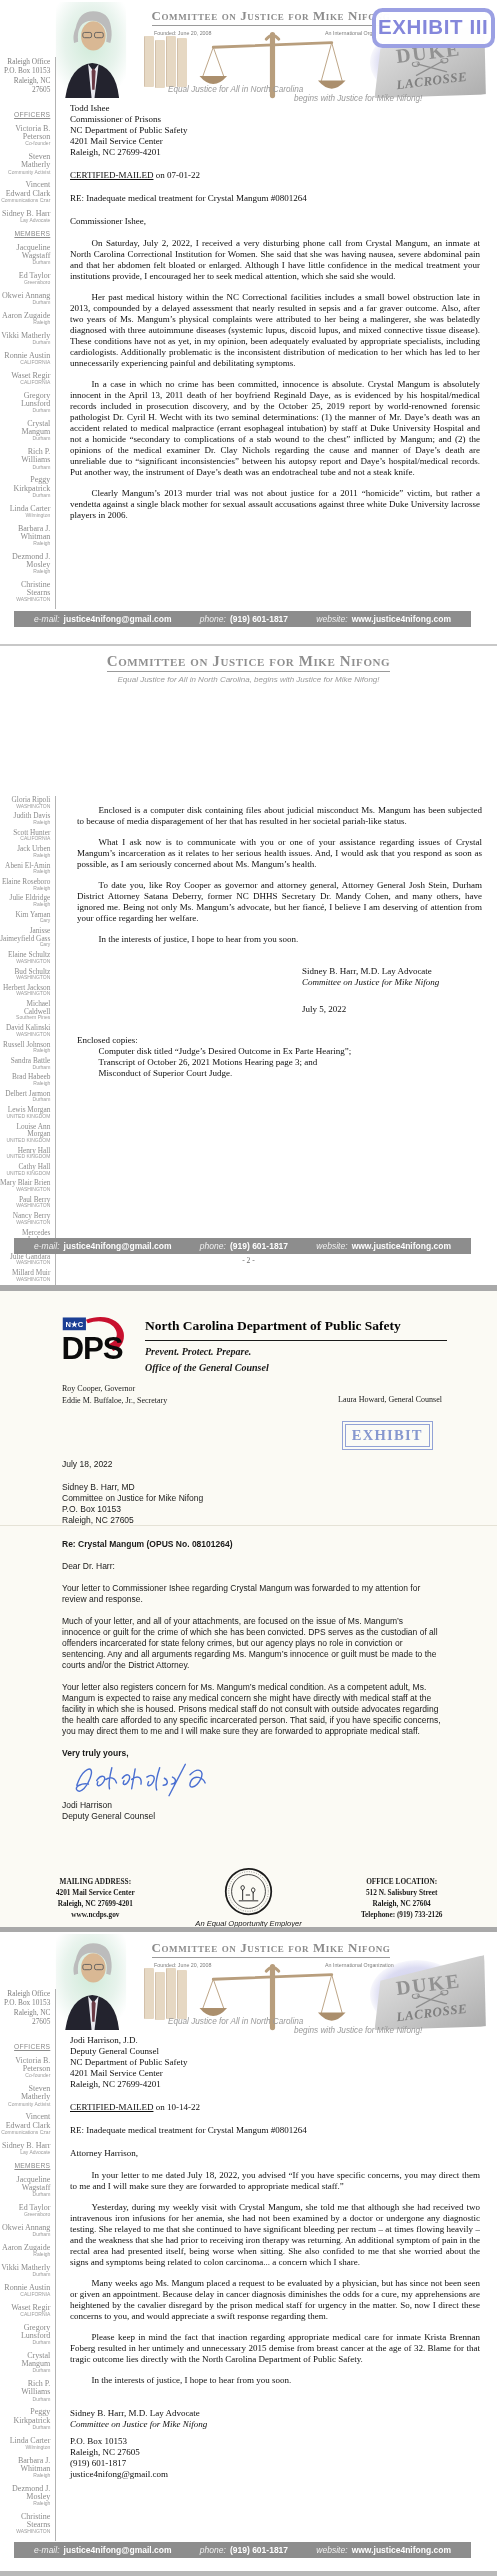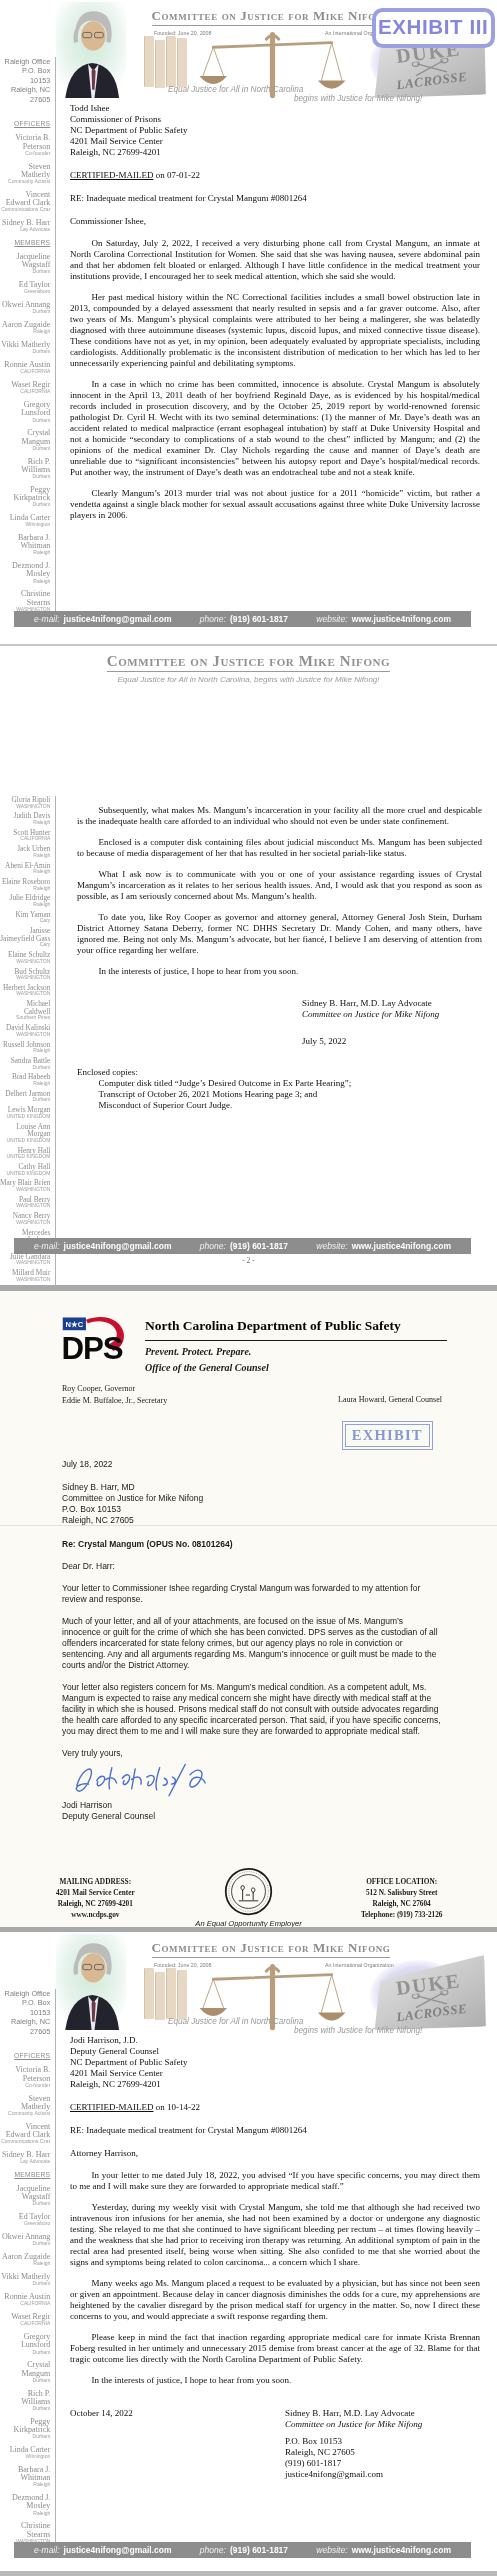--- a/index.html
+++ b/index.html
@@ -50,21 +50,21 @@
 
   
   .stamp-exhibit{position:absolute;top:8px;right:2.3px;width:115px;height:32px;z-index:30;
                  background:rgba(255,255,255,.97);border:4.7px solid #9ba0e3;border-radius:10.5px;
                  color:#8487db;font-family:"Liberation Sans",sans-serif;font-weight:bold;
                  font-size:20.5px;letter-spacing:0.6px;text-align:center;line-height:30px;}
 
   
   .sidebar{position:absolute;left:0;top:57px;width:56px;padding-right:4.7px;box-sizing:border-box;
            text-align:right;border-right:0.6px solid #b3b3b3;min-height:520px;}
-  .sb-office{font-family:Liberation Sans, sans-serif;color:#7e7e7e;font-size:7.3px;line-height:9.4px;margin-bottom:16.4px;text-align:right;}
+  .sb-office{font-family:Liberation Serif, serif;color:#7e7e7e;font-size:7.3px;line-height:9.4px;margin-bottom:16.4px;text-align:right;}
   .sb-label{font-family:"Liberation Sans",sans-serif;color:#8a8a8a;font-size:6.7px;letter-spacing:0.3px;
             text-decoration:underline;margin:0 0 7px 0;}
   .sb-person{margin-bottom:5.9px;}
   .sb-name{color:#8b8b8b;font-size:8px;line-height:8.2px;font-family:"Liberation Serif",serif;}
   .sb-sub{font-family:"Liberation Sans",sans-serif;color:#9c9c9c;font-size:5px;line-height:5.9px;}
   .sidebar.compact{min-height:405px;}
   .sidebar.compact .sb-person{margin-bottom:2.9px;}
   .sidebar.compact .sb-name{font-size:7.3px;line-height:7.6px;}
 
   
@@ -121,21 +121,21 @@
   .stamp-response .inner{border:1.8px solid #8a9bd4;height:100%;box-sizing:border-box;display:flex;
                          align-items:center;justify-content:center;color:#7d90cc;
                          font-family:"Liberation Serif",serif;font-weight:bold;font-size:14.6px;letter-spacing:1.2px;}
   .crease{position:absolute;left:0;right:0;top:234px;height:1.2px;background:#e5e2d6;}
   .p3main{position:absolute;left:62px;top:168px;width:391px;font-size:8.5px;line-height:11px;}
   .p3-date{margin-bottom:12.3px;}
   .p3-addr{margin-bottom:12.3px;}
   .p3-re{font-weight:bold;margin-bottom:11.7px;}
   .p3-salut{margin-bottom:11px;}
   .p3para{margin:0 0 11px 0;max-width:379px;text-align:left;}
-  .p3-close{margin-top:9px;}
+  .p3-close{margin-top:9px;font-weight:bold;}
   .p3-signature{margin:3.5px 0 0 9.4px;}
   .p3-signer{line-height:11px;}
   .p3foot{position:absolute;left:0;right:0;top:576px;display:flex;justify-content:center;gap:37px;
           align-items:center;text-align:center;font-family:"Liberation Serif",serif;}
   .p3f-col{font-size:7.3px;font-weight:bold;line-height:11px;width:126px;}
   .p3f-seal .eoe{font-style:italic;font-weight:normal;font-size:7.6px;margin-top:1.2px;font-family:"Liberation Sans",sans-serif;}
 </style>
 </head>
 <body>
 
@@ -483,21 +483,20 @@
           <div class="sb-person">
             <div class="sb-name">Millard Muir</div>
             <div class="sb-sub">WASHINGTON</div>
           </div>
         </div>
     </div>
 
     <div class="main">
       <div>
 
-      <p class="para">Subsequently, what makes Ms. Mangum’s incarceration in your facility all the more cruel and despicable is the inadequate health care afforded to an individual who should not even be under state confinement.</p>
           <p class="para">Enclosed is a computer disk containing files about judicial misconduct Ms. Mangum has been subjected to because of media disparagement of her that has resulted in her societal pariah-like status.</p>
           <p class="para">What I ask now is to communicate with you or one of your assistance regarding issues of Crystal Mangum’s incarceration as it relates to her serious health issues.  And, I would ask that you respond as soon as possible, as I am seriously concerned about Ms. Mangum’s health.</p>
           <p class="para">To date you, like Roy Cooper as governor and attorney general, Attorney General Josh Stein, Durham District Attorney Satana Deberry, former NC DHHS Secretary Dr. Mandy Cohen, and many others, have ignored me.  Being not only Ms. Mangum’s advocate, but her fiancé, I believe I am deserving of attention from your office regarding her welfare.</p>
           <p class="para">In the interests of justice, I hope to hear from you soon.</p>
         </div>
       <div class="sigblock">
         <div>Sidney B. Harr, M.D.  Lay Advocate</div>
         <div class="sig-org">Committee on Justice for Mike Nifong</div>
       </div>
       <div class="sig-date">July 5, 2022</div>
@@ -787,21 +786,20 @@
       <div class="salut">Attorney Harrison,</div>
       <div>
 
       <p class="para">In your letter to me dated July 18, 2022, you advised “If you have specific concerns, you may direct them to me and I will make sure they are forwarded to appropriate medical staff.”</p>
           <p class="para">Yesterday, during my weekly visit with Crystal Mangum, she told me that although she had received two intravenous iron infusions for her anemia, she had not been examined by a doctor or undergone any diagnostic testing.  She relayed to me that she continued to have significant bleeding per rectum – at times flowing heavily – and the weakness that she had prior to receiving iron therapy was returning.  An additional symptom of pain in the rectal area had presented itself, being worse when sitting.  She also confided to me that she worried about the signs and symptoms being related to colon carcinoma... a concern which I share.</p>
           <p class="para">Many weeks ago Ms. Mangum placed a request to be evaluated by a physician, but has since not been seen or given an appointment.  Because delay in cancer diagnosis diminishes the odds for a cure, my apprehensions are heightened by the cavalier disregard by the prison medical staff for urgency in the matter.  So, now I direct these concerns to you, and would appreciate a swift response regarding them.</p>
           <p class="para">Please keep in mind the fact that inaction regarding appropriate medical care for inmate Krista Brennan Foberg resulted in her untimely and unnecessary 2015 demise from breast cancer at the age of 32.  Blame for that tragic outcome lies directly with the North Carolina Department of Public Safety.</p>
           <p class="para">In the interests of justice, I hope to hear from you soon.</p>
         </div>
       <div class="datesig">
-        <div class="ds-date">October 14, 2022</div>
         <div>
           <div>Sidney B. Harr, M.D.  Lay Advocate</div>
           <div class="sig-org">Committee on Justice for Mike Nifong</div>
           <div class="ds-gap"></div>
           <div>
 
           <div>P.O. Box 10153</div>
               <div>Raleigh, NC  27605</div>
               <div>(919) 601-1817</div>
               <div>justice4nifong@gmail.com</div>

